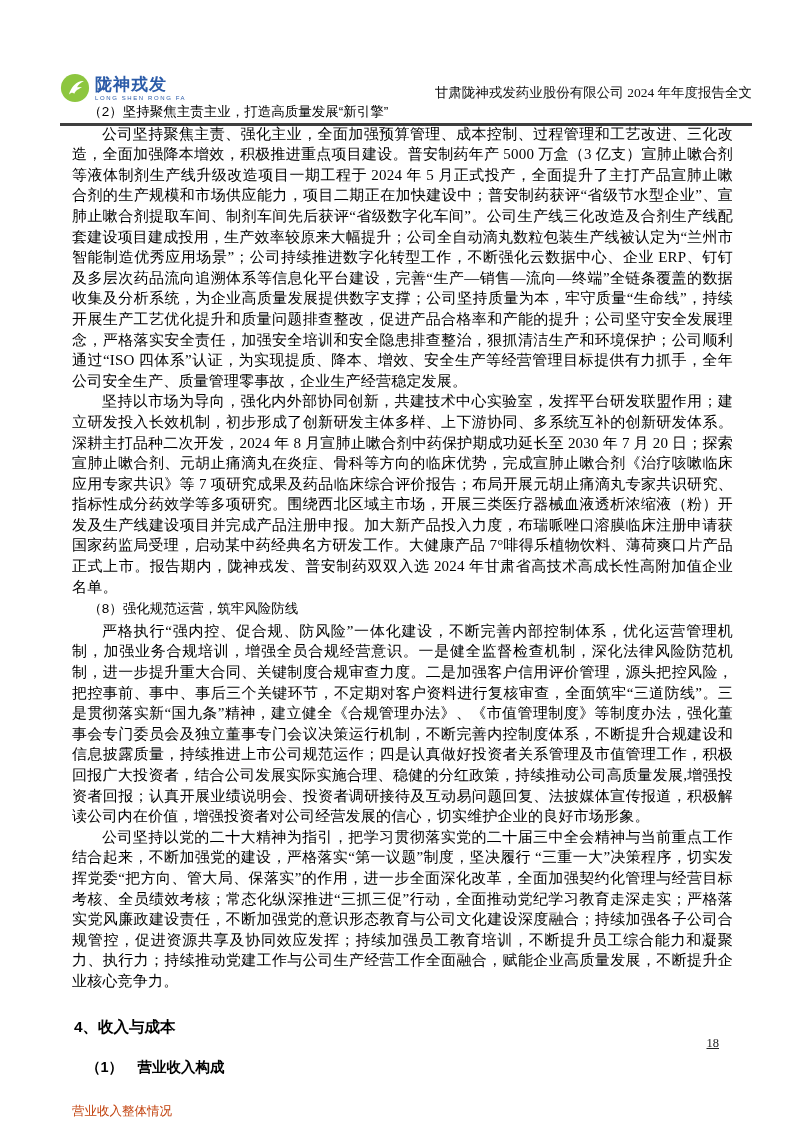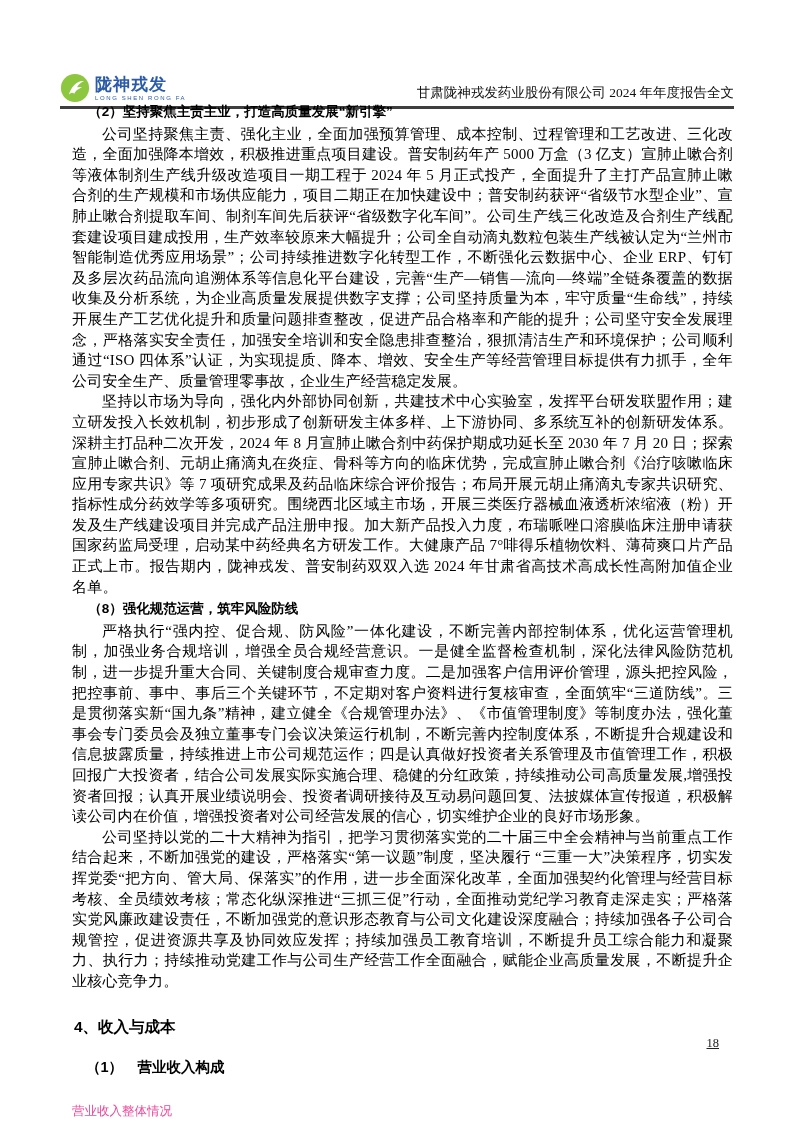--- a/index.html
+++ b/index.html
@@ -7,24 +7,24 @@
     position:relative;
     width:793px;height:1122px;
     background:#ffffff;
     margin:0 auto;
     font-family:"Liberation Serif","DejaVu Serif",serif;
     color:#000;
     overflow:hidden;
   }
   
   .header{
-    position:absolute;top:44px;left:60px;right:59px;
+    position:absolute;top:44px;left:60px;right:41px;
     display:flex;justify-content:space-between;align-items:flex-end;
     border-bottom:3px solid #3f3f3f;
-    padding-bottom:3px;
+    padding-bottom:20px;
   }
   .logo{display:flex;align-items:center;gap:5px;}
   .logo-badge{width:30px;height:30px;display:block;}
   .brand-col{display:flex;flex-direction:column;line-height:1;}
   .brand-cn{
     font-family:"Liberation Sans","DejaVu Sans",sans-serif;
     font-weight:bold;font-size:17px;color:#2b5ba8;letter-spacing:1px;
   }
   .brand-en{
     font-family:"Liberation Sans","DejaVu Sans",sans-serif;
@@ -34,40 +34,40 @@
     font-size:13.5px;color:#111;line-height:1.2;
     padding-bottom:2px;
     margin-top:41px;
   }
   
   .content{
     position:absolute;top:100px;left:72px;width:661px;
   }
   .sec-heading{
     font-family:"Liberation Sans","DejaVu Sans",sans-serif;
-    font-weight:bold;font-size:13.5px;line-height:20.6px;
+    font-weight:normal;font-size:13.5px;line-height:20.6px;
     text-indent:1.2em;margin:0;padding:2px 0 1px 0;
   }
   .para{
     font-size:15px;line-height:20.6px;
     text-align:justify;text-justify:inter-ideograph;
     text-indent:2em;margin:0;letter-spacing:0.2px;
   }
   .chapter-heading{
     font-family:"Liberation Sans","DejaVu Sans",sans-serif;
     font-weight:bold;font-size:15.5px;line-height:1.2;
     margin:26px 0 0 2px;
   }
   .sub-heading{
     font-family:"Liberation Sans","DejaVu Sans",sans-serif;
     font-weight:bold;font-size:14.5px;line-height:1.2;
     margin:23px 0 16px 14px;
   }
   .note-text{
-    font-size:12.5px;line-height:1.2;color:#ec4899;
+    font-size:12.5px;line-height:1.2;color:#c2410c;
     margin:27px 0 0 0;
   }
   
   .page-number{
     position:absolute;top:1036px;right:74px;
     font-size:12.5px;color:#222;text-decoration:underline;
   }
 </style>
 </head>
 <body>

